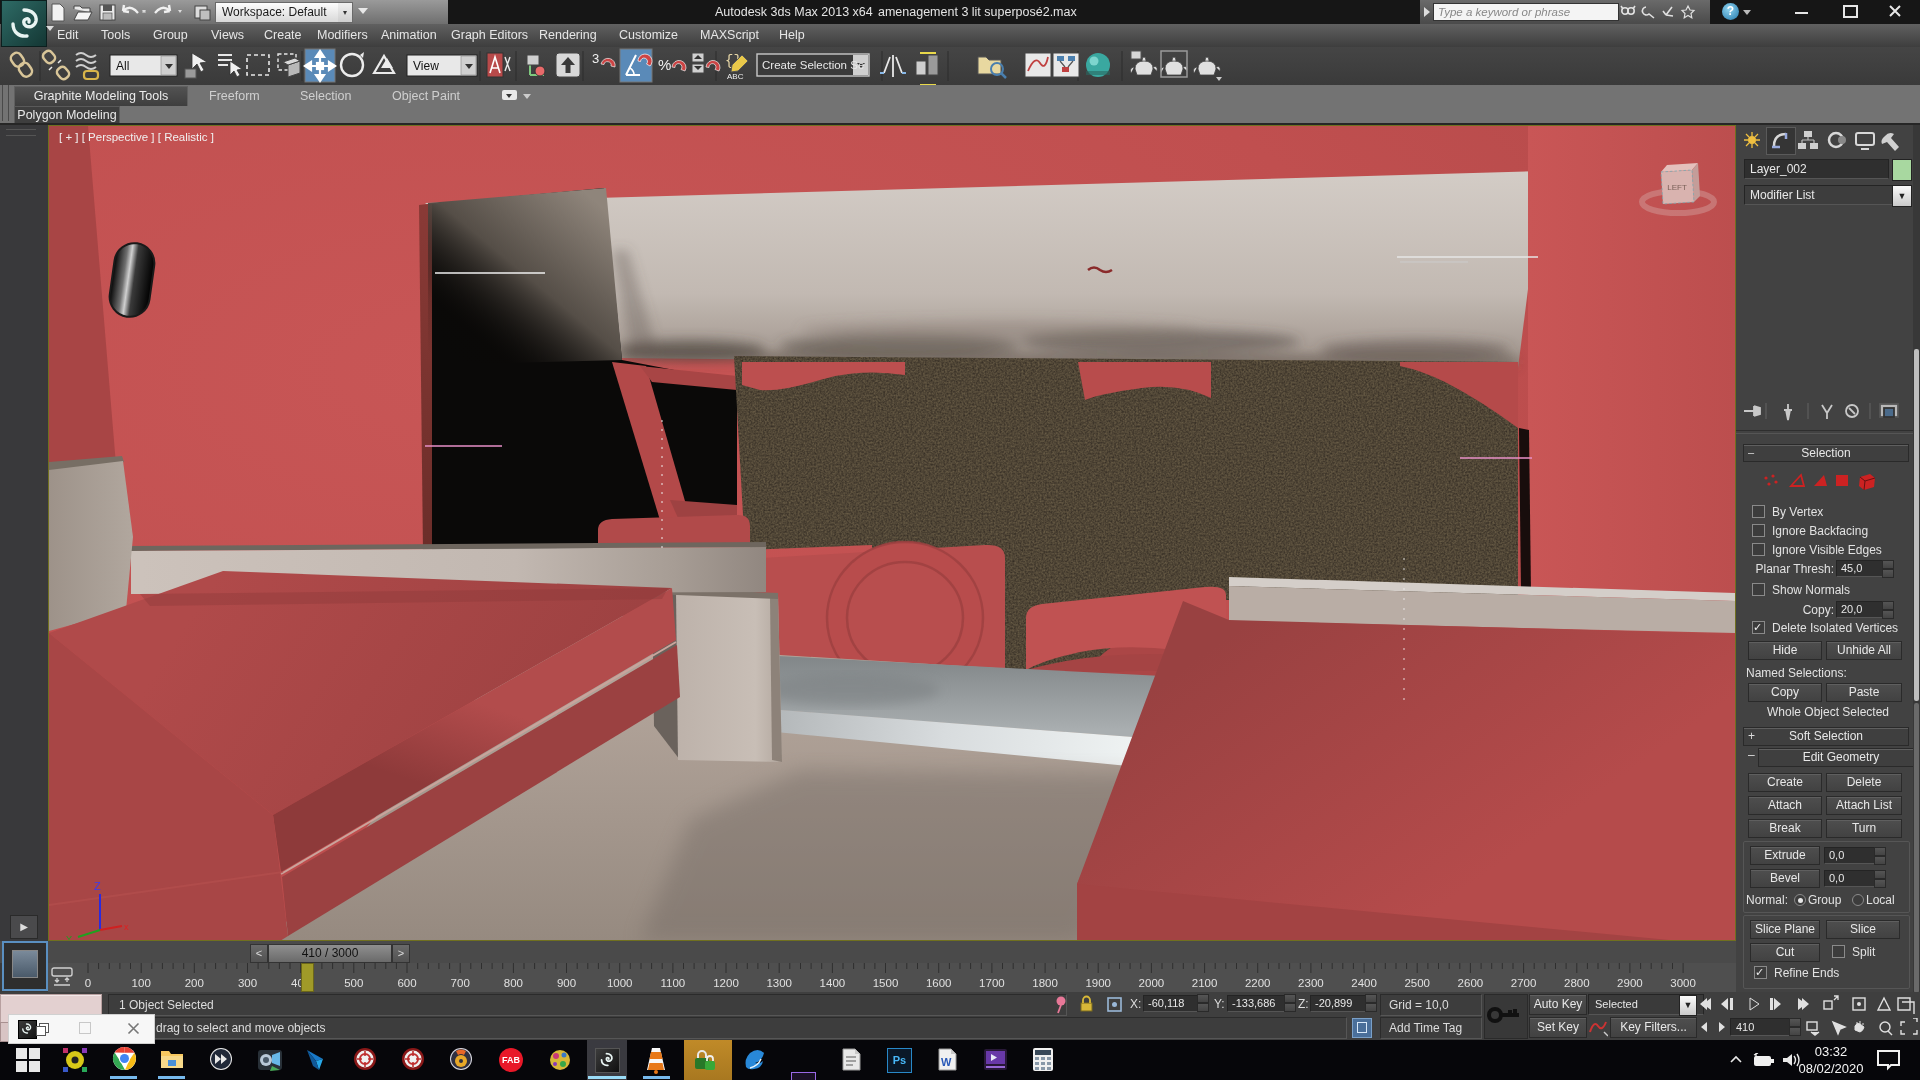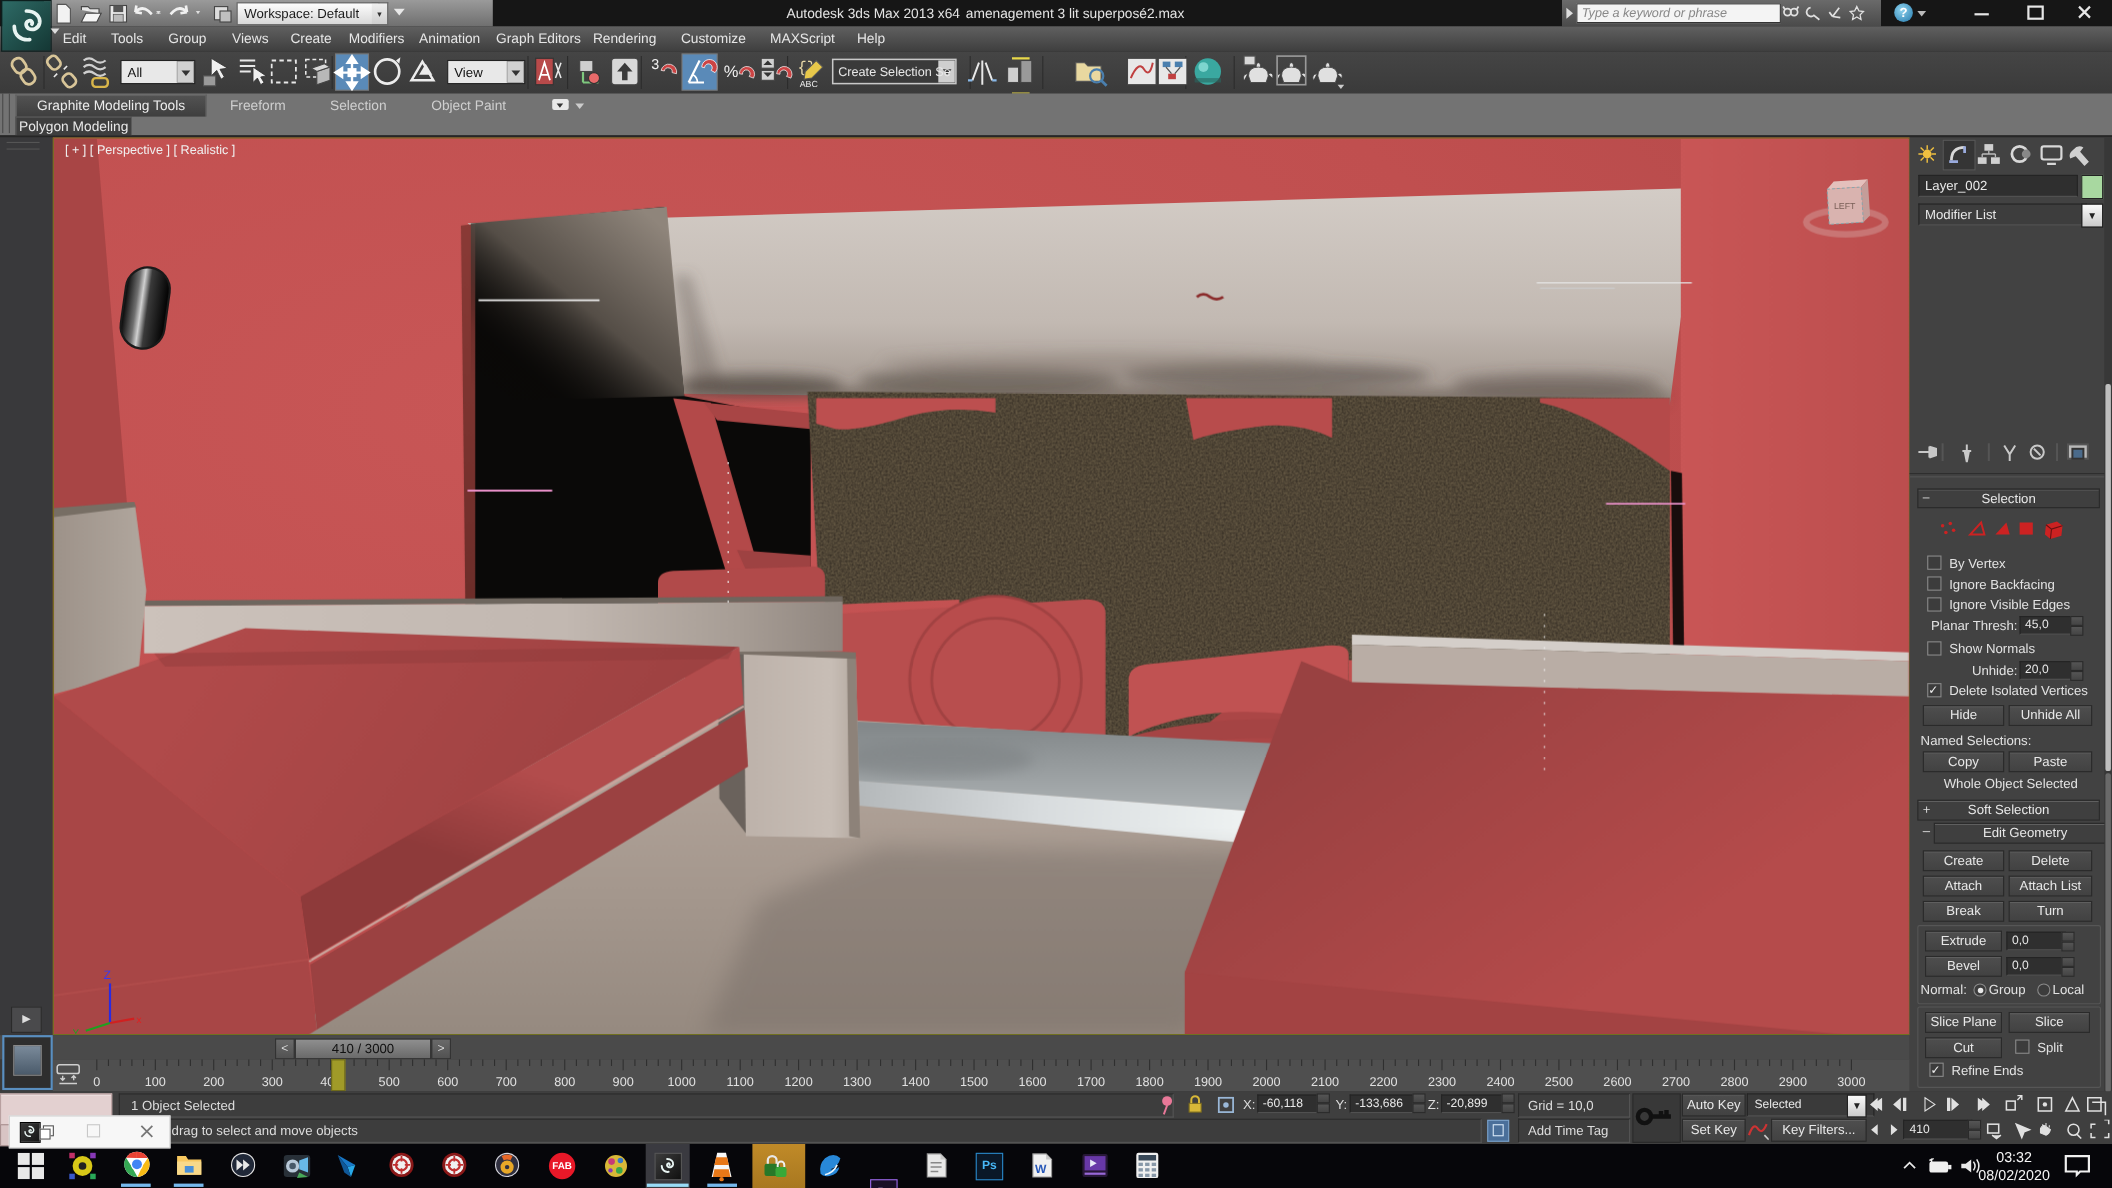--- a/index.html
+++ b/index.html
@@ -513,21 +513,21 @@
     <div class="abs" style="left:36px;top:380px;">By Vertex</div>
  <div class="cb" style="top:399px;"></div>
     <div class="abs" style="left:36px;top:399px;">Ignore Backfacing</div>
  <div class="cb" style="top:418px;"></div>
     <div class="abs" style="left:36px;top:418px;">Ignore Visible Edges</div>
  <div class="abs" style="left:14px;top:437px;width:84px;text-align:right;">Planar Thresh:</div>
  <div class="abs field" style="left:100px;top:435px;width:44px;height:15px;line-height:15px;padding-left:4px;">45,0</div>
  <div class="spin" style="left:146px;top:435px;"></div>
  <div class="cb" style="top:458px;"></div>
     <div class="abs" style="left:36px;top:458px;">Show Normals</div>
- <div class="abs" style="left:14px;top:478px;width:84px;text-align:right;">Unhide:</div>
+ <div class="abs" style="left:14px;top:478px;width:84px;text-align:right;">Copy:</div>
  <div class="abs field" style="left:100px;top:476px;width:44px;height:15px;line-height:15px;padding-left:4px;">20,0</div>
  <div class="spin" style="left:146px;top:476px;"></div>
  <div class="cb ck" style="top:496px;"></div>
     <div class="abs" style="left:36px;top:496px;">Delete Isolated Vertices</div>
  <div class="abs btn" style="left:12px;top:516px;width:72px;height:17px;line-height:17px;">Hide</div>
  <div class="abs btn" style="left:90px;top:516px;width:74px;height:17px;line-height:17px;">Unhide All</div>
  <div class="abs" style="left:10px;top:541px;">Named Selections:</div>
  <div class="abs btn" style="left:12px;top:558px;width:72px;height:17px;line-height:17px;">Copy</div>
  <div class="abs btn" style="left:90px;top:558px;width:74px;height:17px;line-height:17px;">Paste</div>
  <div class="abs" style="left:0;top:580px;width:184px;text-align:center;">Whole Object Selected</div>

